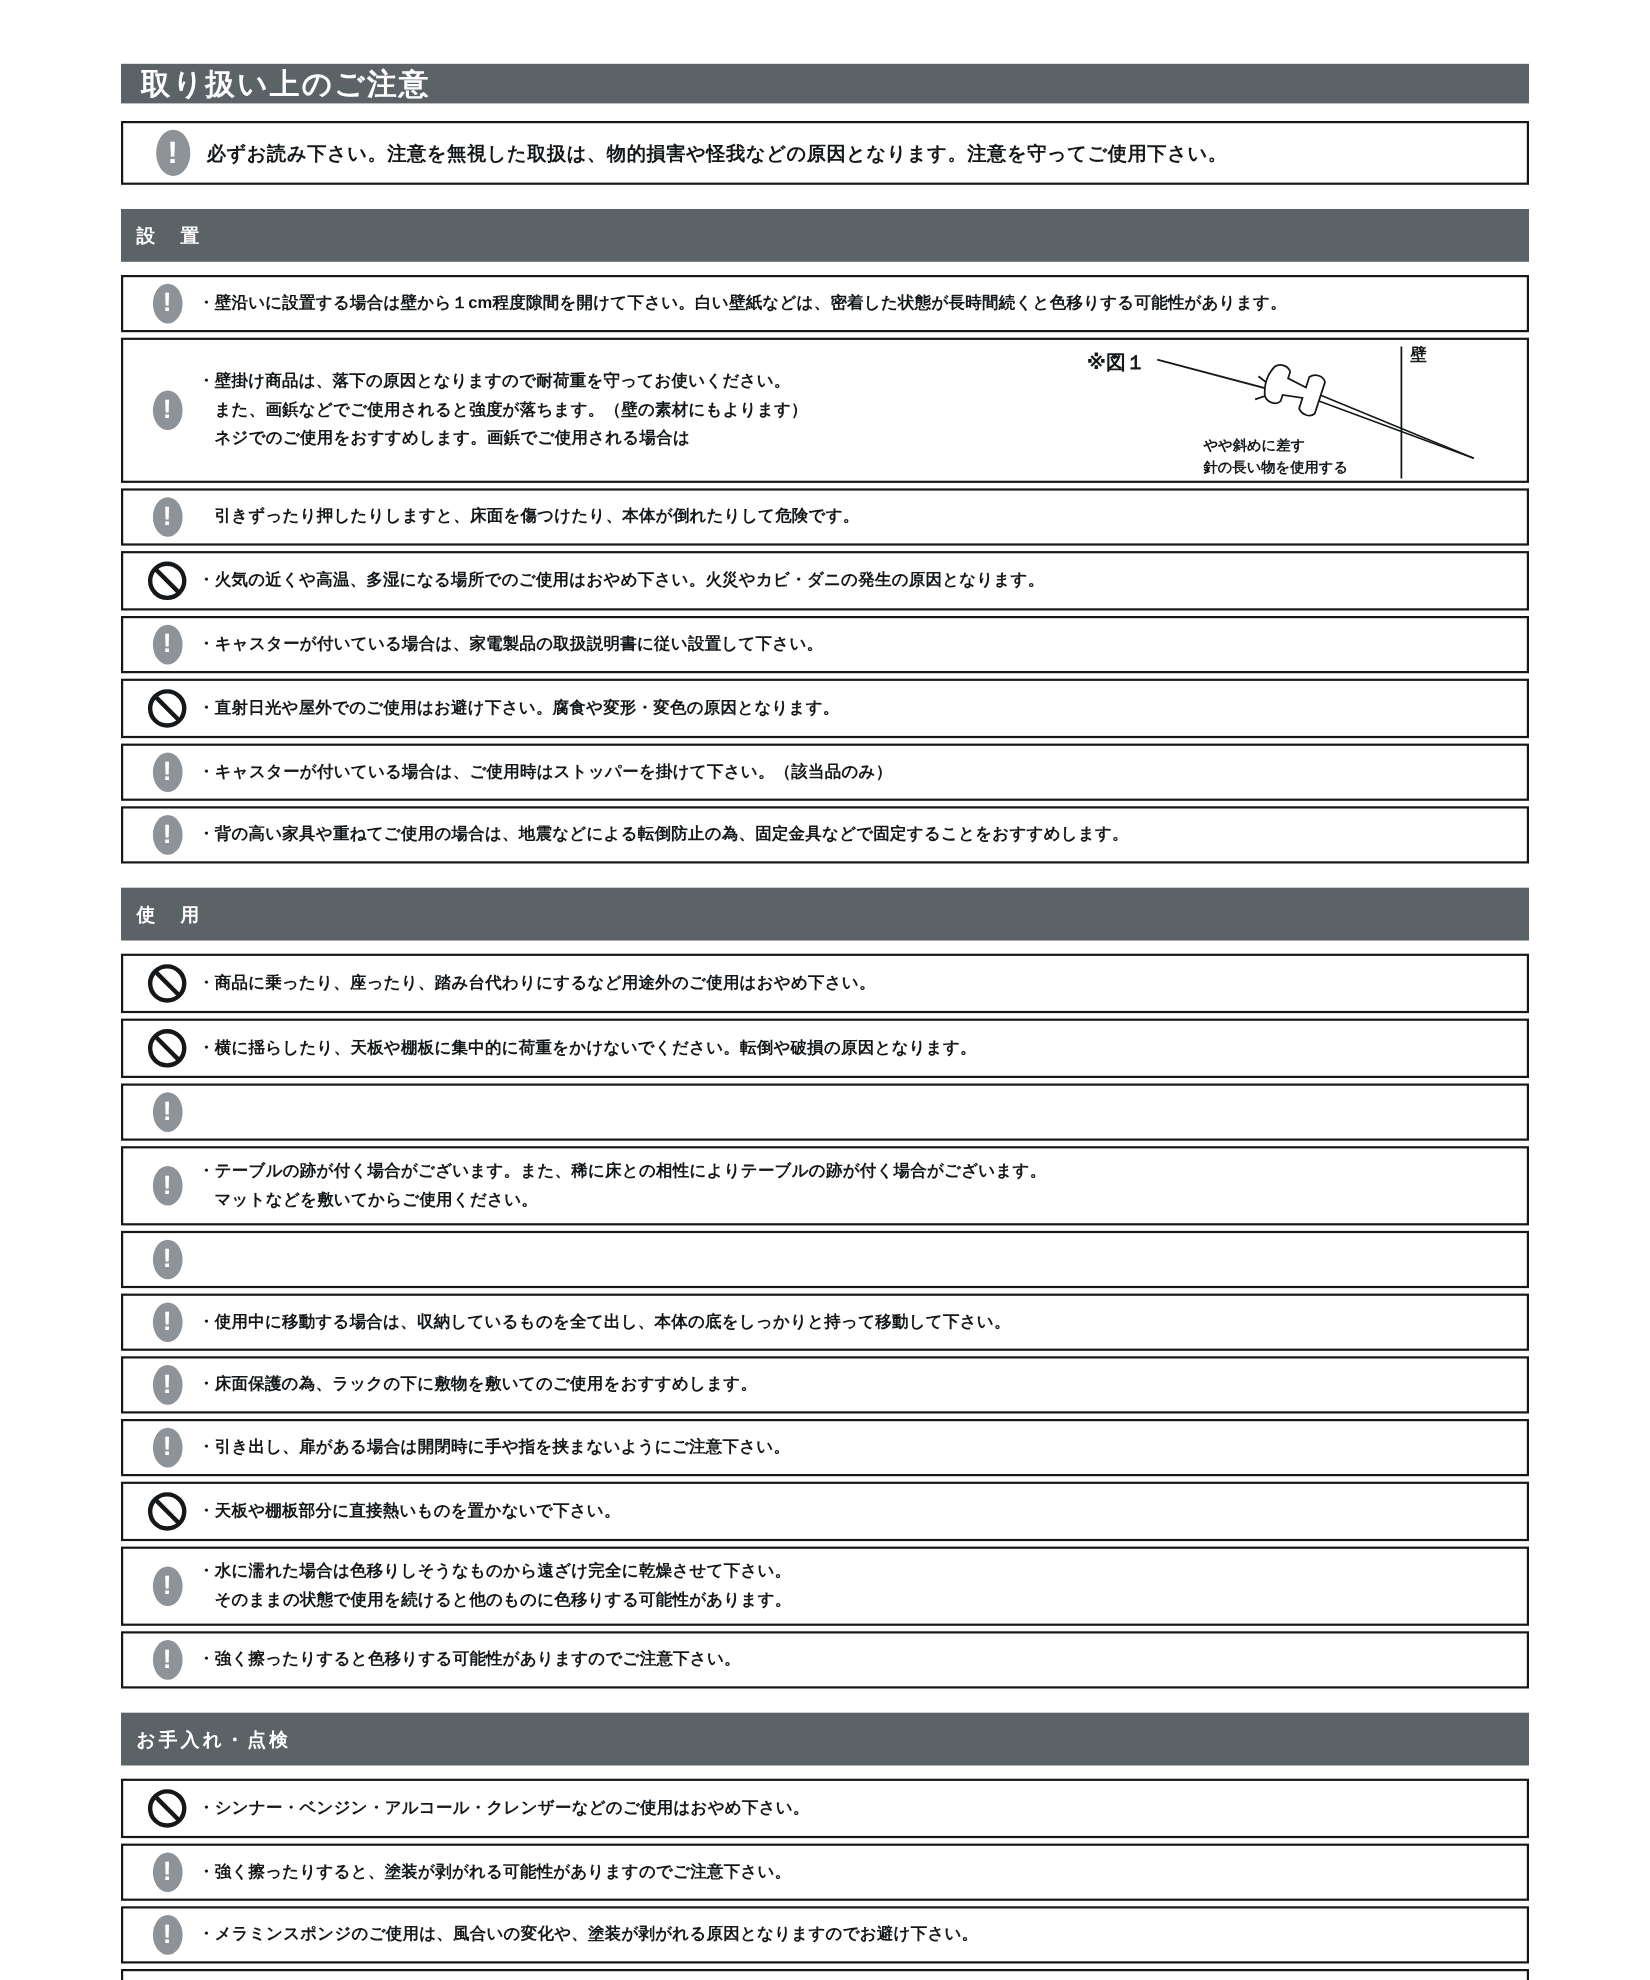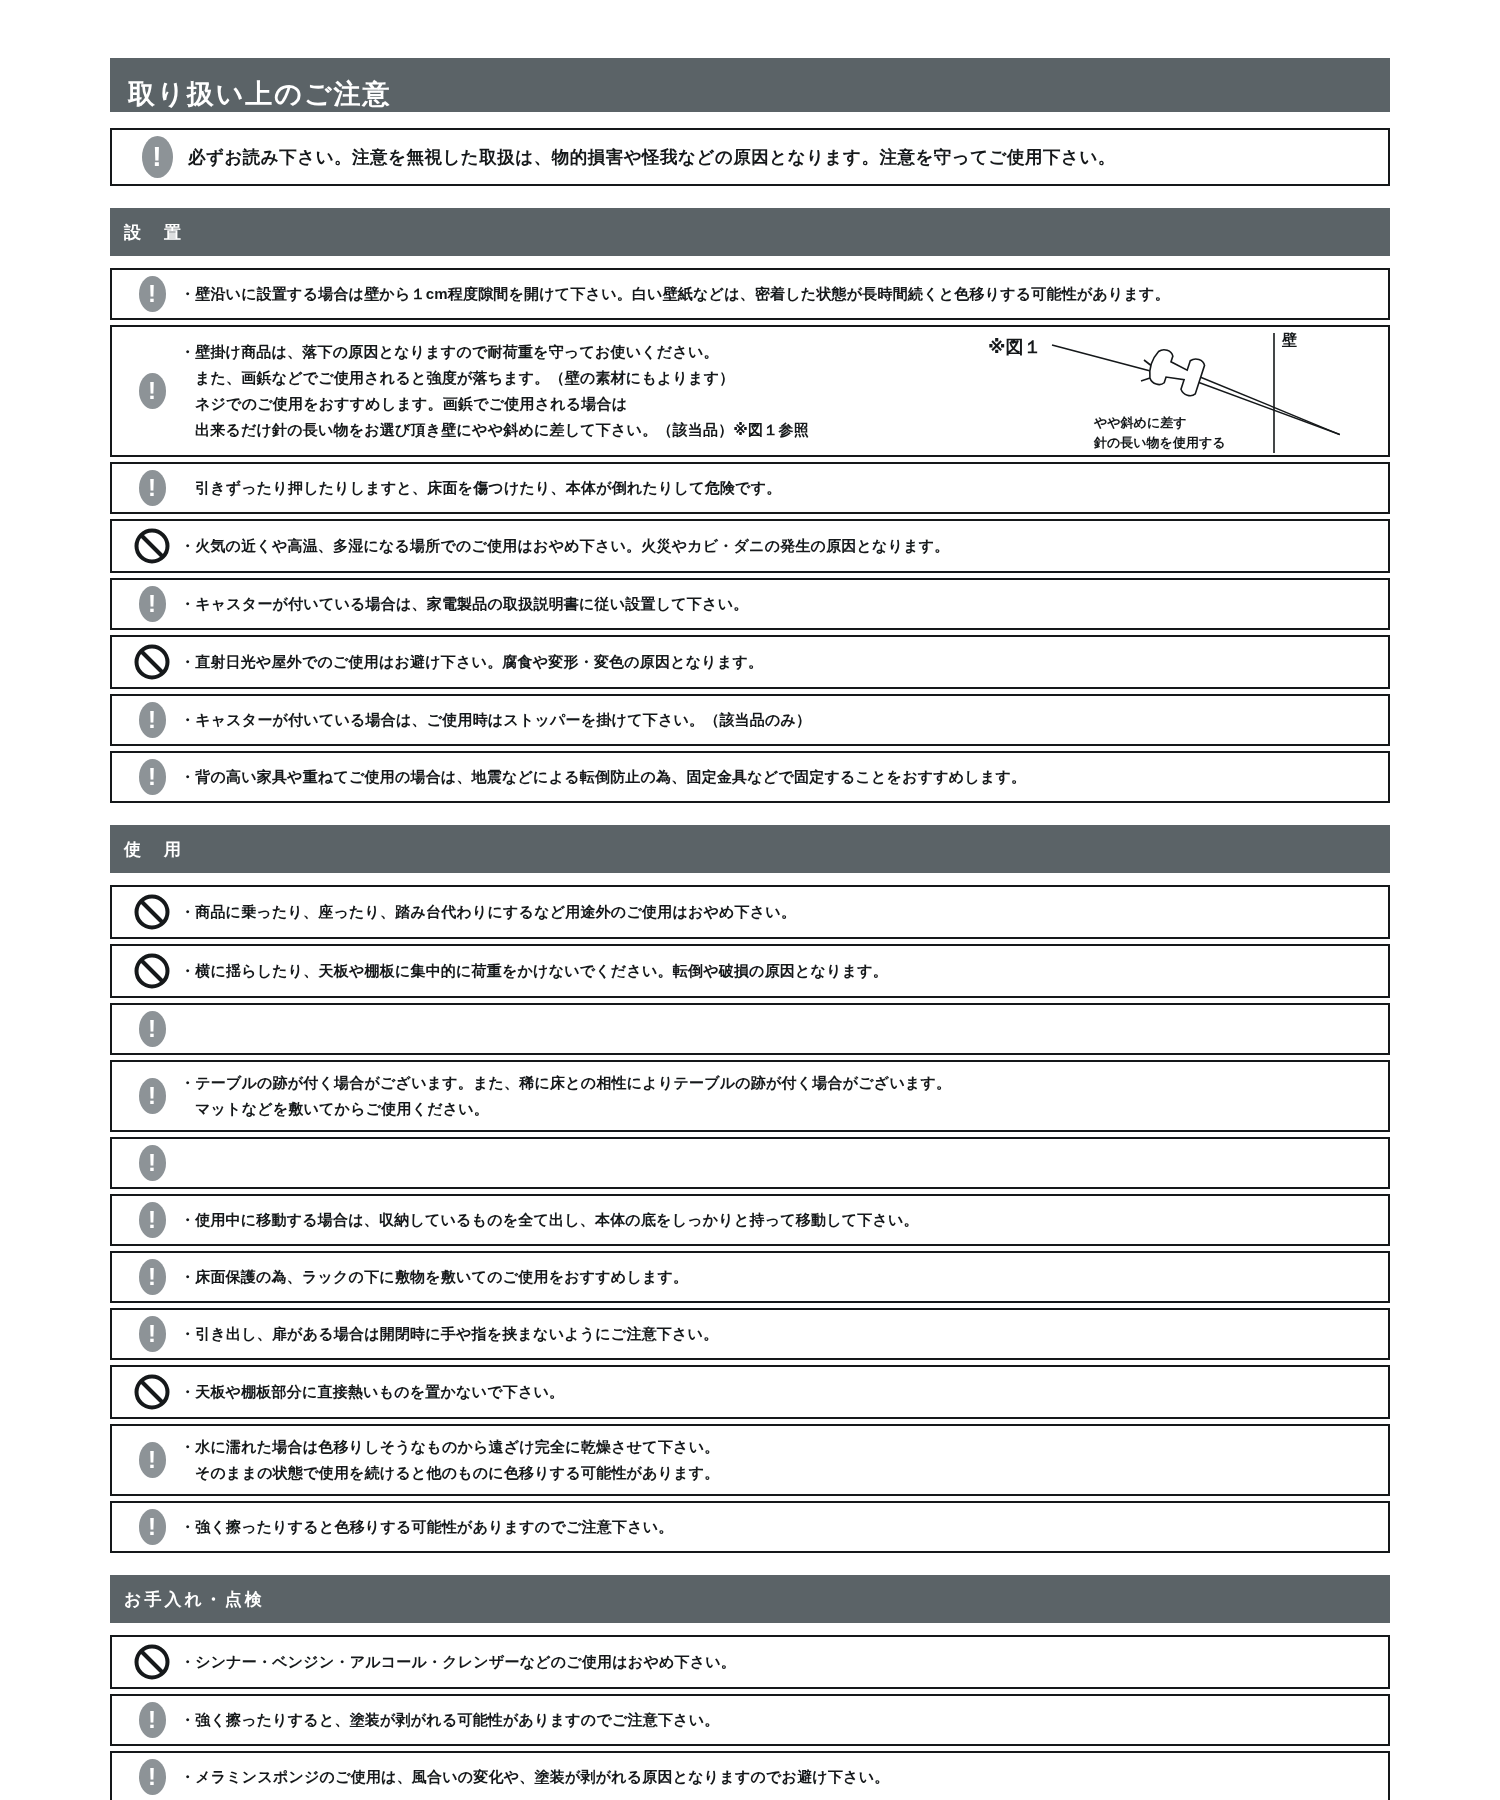--- a/index.html
+++ b/index.html
@@ -4,22 +4,22 @@
 <style>
   html,body{margin:0;padding:0;}
   body{
     width:1500px; min-height:1800px; background:#ffffff;
     font-family:"Liberation Sans","DejaVu Sans",sans-serif;
     color:#15181a; font-weight:bold; box-sizing:border-box;
     padding:58px 110px 40px 110px;
   }
   *{box-sizing:border-box;}
   .title-bar{
-    background:#5b6367; color:#ffffff; height:54px;
-    display:flex; align-items:flex-end; padding:0 18px;
+    background:#5b6367; color:#ffffff; height:36px;
+    display:flex; align-items:flex-start; padding:0 18px;
     font-size:27px; letter-spacing:2px;
   }
   .notice-box{
     margin-top:16px; border:2px solid #15181a; background:#fff;
     display:flex; align-items:center; padding:6px 14px; min-height:50px;
   }
   .notice-box .notice-text{ font-size:17.5px; letter-spacing:0.5px; }
   .section-bar{
     background:#5b6367; color:#ffffff; height:48px; margin-top:22px;
     display:flex; align-items:center; padding:0 14px; font-size:17px;
@@ -86,21 +86,20 @@
         </div>
       </div>
       <div class="row" style="min-height: 132px;">
         <div class="icon-cell">
           <span class="icon-caution">!</span>
         </div>
         <div class="text-cell">
           <div class="line">・壁掛け商品は、落下の原因となりますので耐荷重を守ってお使いください。</div>
           <div class="line cont">また、画鋲などでご使用されると強度が落ちます。（壁の素材にもよります）</div>
           <div class="line cont">ネジでのご使用をおすすめします。画鋲でご使用される場合は</div>
-          <div class="line cont">出来るだけ針の長い物をお選び頂き壁にやや斜めに差して下さい。（該当品）※図１参照</div>
         </div>
         <div class="figure"><span class="fig-label">※図１</span><span class="fig-wall-label">壁</span><div class="fig-caption">
             <div>やや斜めに差す</div>
             <div>針の長い物を使用する</div>
           </div><svg width="392" height="128" viewBox="0 0 392 128">
             <line x1="292" y1="4" x2="292" y2="124" stroke="#15181a" stroke-width="1.6"></line>
             <line x1="70" y1="16" x2="176" y2="44" stroke="#15181a" stroke-width="1.6"></line>
             <path d="M 162 31 L 180 45 L 159 52" fill="none" stroke="#15181a" stroke-width="1.6"></path>
             <g transform="translate(216,50) rotate(18)">
               <path d="M -46 -14 C -42 -19 -34 -19 -31 -14 L -31 -8 L -13 -5 L -13 -15 C -9 -20 -1 -20 2 -15 L 2 15 C -1 20 -9 20 -13 15 L -13 5 L -31 8 L -31 14 C -34 19 -42 19 -46 14 C -50 5 -50 -5 -46 -14 Z" fill="#ffffff" stroke="#15181a" stroke-width="1.6"></path>

